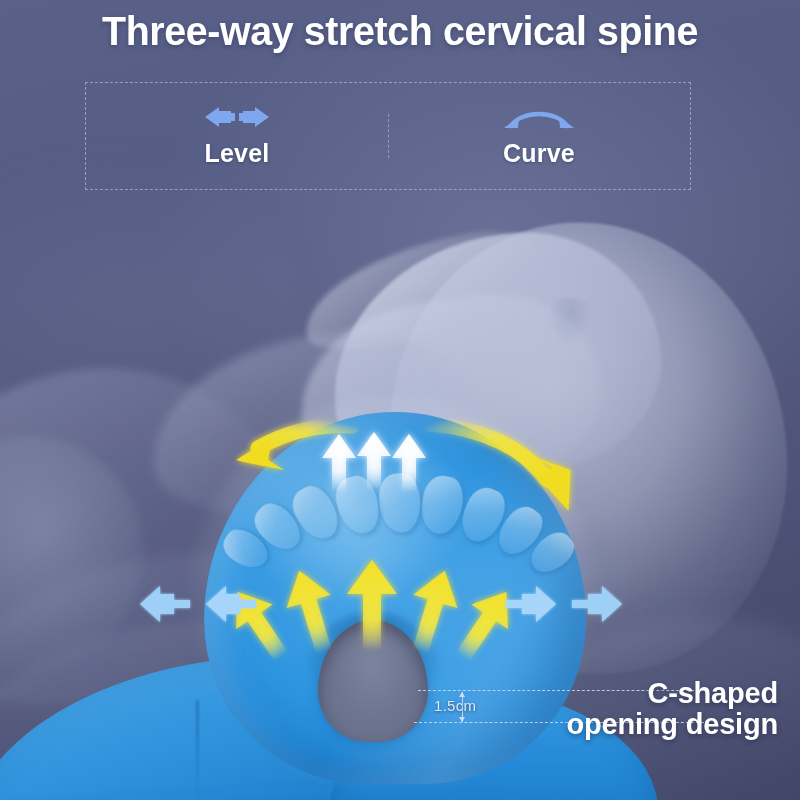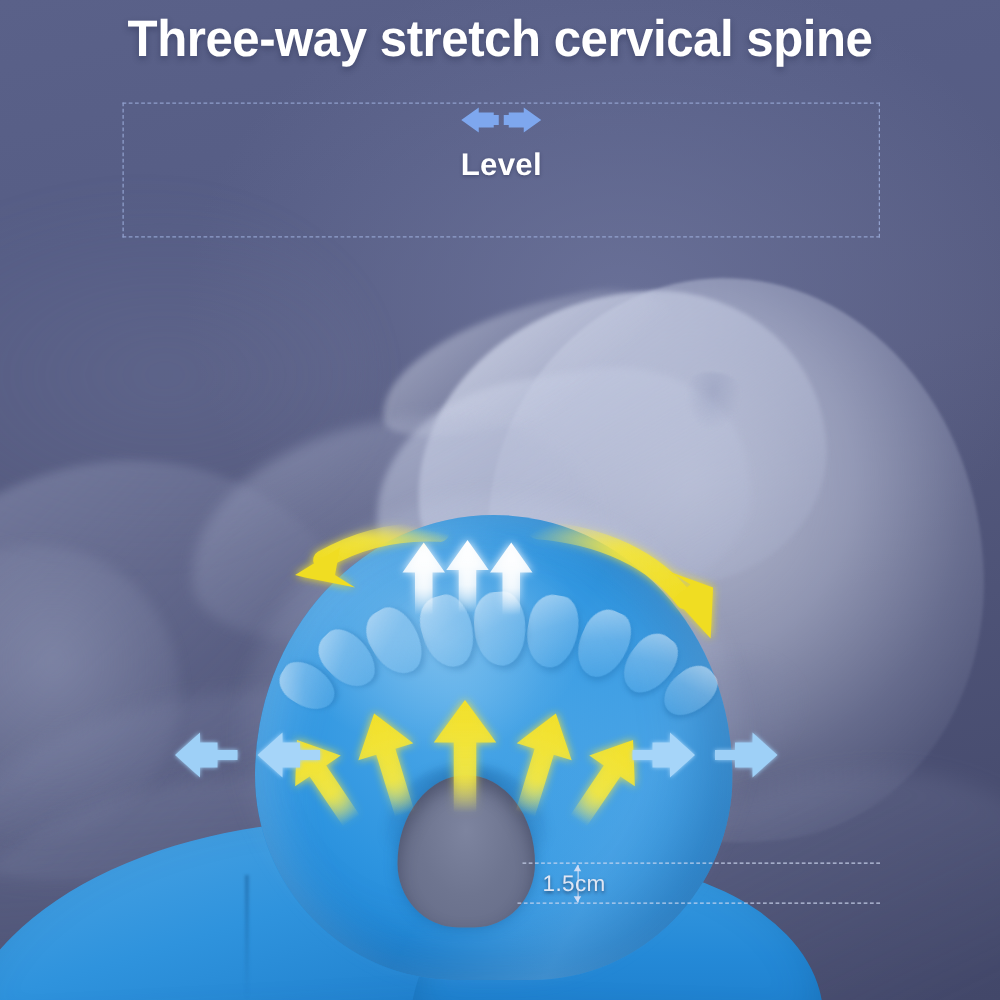--- a/index.html
+++ b/index.html
@@ -172,21 +172,21 @@
   }
 
   
   .arrow-layer{position:absolute;inset:0;pointer-events:none;}
 
   .dim{position:absolute;}
   .dim-line{
     position:absolute;height:0;border-top:1px dashed rgba(206,216,240,.88);
   }
   .dim-label{
-    position:absolute;color:#dfe6f4;font-size:18px;letter-spacing:.3px;
+    position:absolute;color:#dfe6f4;font-size:15px;letter-spacing:.3px;
     text-shadow:0 1px 3px rgba(20,30,60,.60);
   }
   .dim-bar{
     position:absolute;width:1px;
     background:rgba(214,224,246,.88);
   }
   .dim-bar:before,.dim-bar:after{
     content:"";position:absolute;left:-3px;width:0;height:0;
     border-left:3.5px solid transparent;border-right:3.5px solid transparent;
   }
@@ -195,23 +195,23 @@
 
   
   .title{
     position:absolute;left:0;top:8px;width:800px;text-align:center;
     color:#ffffff;font-size:41px;font-weight:bold;letter-spacing:-.4px;
     font-family:"Liberation Sans Narrow","Liberation Sans",sans-serif;
     transform:scaleX(.96);text-shadow:0 2px 5px rgba(24,30,58,.34);
     white-space:nowrap;
   }
   .legend{
-    position:absolute;left:98px;top:82px;width:604px;height:106px;
+    position:absolute;left:85px;top:82px;width:604px;height:106px;
     border:1.6px dashed rgba(158,176,222,.80);
-    display:flex;align-items:flex-start;
+    display:flex;align-items:center;
   }
   .legend-cell{
     flex:1;position:relative;display:flex;flex-direction:column;
     align-items:center;justify-content:center;gap:9px;
   }
   .legend-cell + .legend-cell:before{
     content:"";position:absolute;left:0;top:10px;bottom:10px;width:0;
     border-left:1.5px dashed rgba(158,176,222,.72);
   }
   .legend-label{
@@ -374,18 +374,32 @@
     <div class="legend-cell">
       <div class="legend-icon">
         <svg width="92" height="24" viewBox="0 0 92 24">
           <path d="M40 8 L40 6 L28 6 L28 2 L14 12 L28 22 L28 18 L40 18 L40 16 L44 16 L44 8 Z" fill="#7ea7ee"></path>
           <path d="M52 8 L52 6 L64 6 L64 2 L78 12 L64 22 L64 18 L52 18 L52 16 L48 16 L48 8 Z" fill="#7ea7ee"></path>
         </svg>
       </div>
       <div class="legend-label">Level</div>
     </div>
 
-
-
-  </div>
-
+    <div class="legend-cell">
+      <div class="legend-icon">
+        <svg width="96" height="26" viewBox="0 0 96 26">
+          <path d="M20 22 C 30 6, 66 6, 76 22" stroke="#7ea7ee" stroke-width="4.5" fill="none" stroke-linecap="round"></path>
+          <path d="M13 24 L28 13 L27 24 Z" fill="#7ea7ee"></path>
+          <path d="M83 24 L68 13 L69 24 Z" fill="#7ea7ee"></path>
+        </svg>
+      </div>
+      <div class="legend-label">Curve</div>
+    </div>
+
+
+  </div>
+
+  <div class="caption">
+    <span>C-shaped</span>
+    <span>opening design</span>
+  </div>
 
 </div>
 
 </body></html>

